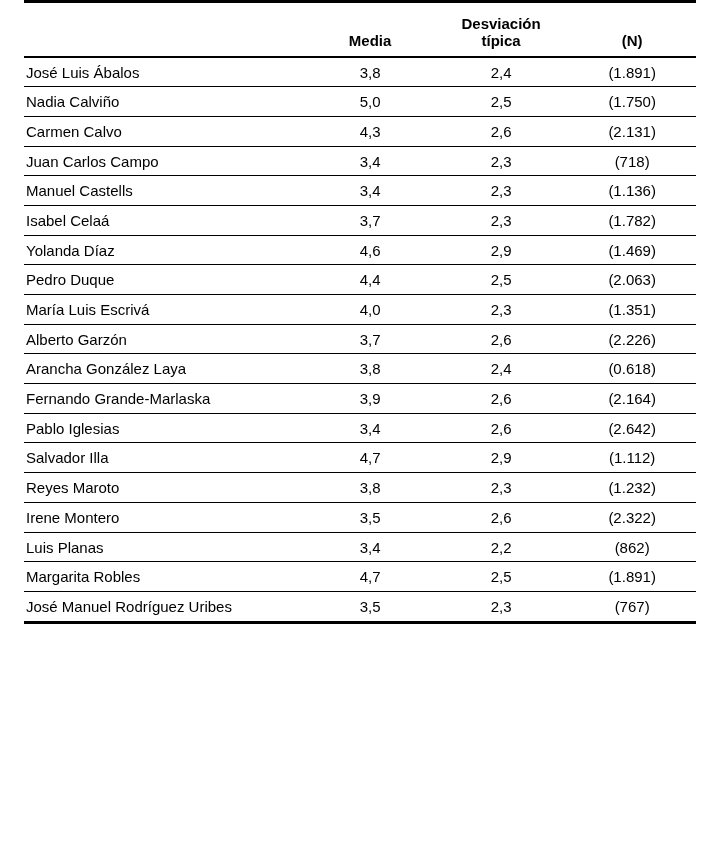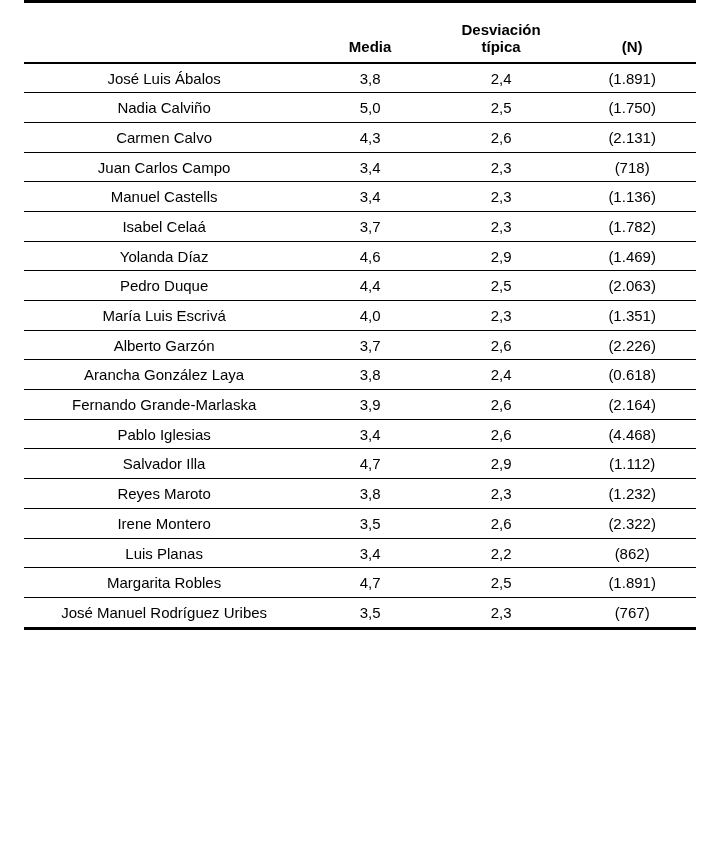--- a/index.html
+++ b/index.html
@@ -36,21 +36,21 @@
     height: 0;
     padding: 0;
     font-size: 0;
     line-height: 0;
   }
   thead th {
     font-size: 15px;
     font-weight: bold;
     text-align: center;
     vertical-align: bottom;
-    padding: 18px 4px 6px 4px;
+    padding: 12px 4px 6px 4px;
     line-height: 1.15;
   }
   thead th.name-head {
     text-align: left;
   }
   thead tr.head-rule-bottom td {
     border-bottom: 2.5px solid #000;
     height: 0;
     padding: 0;
     font-size: 0;
@@ -58,21 +58,21 @@
   }
 
   tbody tr.data-row td {
     font-size: 15px;
     padding: 6px 4px 5px 4px;
     line-height: 1.18;
     border-bottom: 1px solid #000;
     vertical-align: top;
   }
   tbody tr.data-row td.name {
-    text-align: center;
+    text-align: left;
     padding-left: 2px;
   }
   tbody tr.data-row td.num {
     text-align: center;
   }
   tbody tr.data-row:last-child td {
     border-bottom: none;
   }
   tfoot tr.foot-rule td {
     border-top: 3px solid #000;
@@ -186,21 +186,21 @@
         <tr class="data-row">
           <td class="name">Fernando Grande-Marlaska</td>
           <td class="num">3,9</td>
           <td class="num">2,6</td>
           <td class="num">(2.164)</td>
         </tr>
         <tr class="data-row">
           <td class="name">Pablo Iglesias</td>
           <td class="num">3,4</td>
           <td class="num">2,6</td>
-          <td class="num">(4.468)</td>
+          <td class="num">(2.642)</td>
         </tr>
         <tr class="data-row">
           <td class="name">Salvador Illa</td>
           <td class="num">4,7</td>
           <td class="num">2,9</td>
           <td class="num">(1.112)</td>
         </tr>
         <tr class="data-row">
           <td class="name">Reyes Maroto</td>
           <td class="num">3,8</td>

